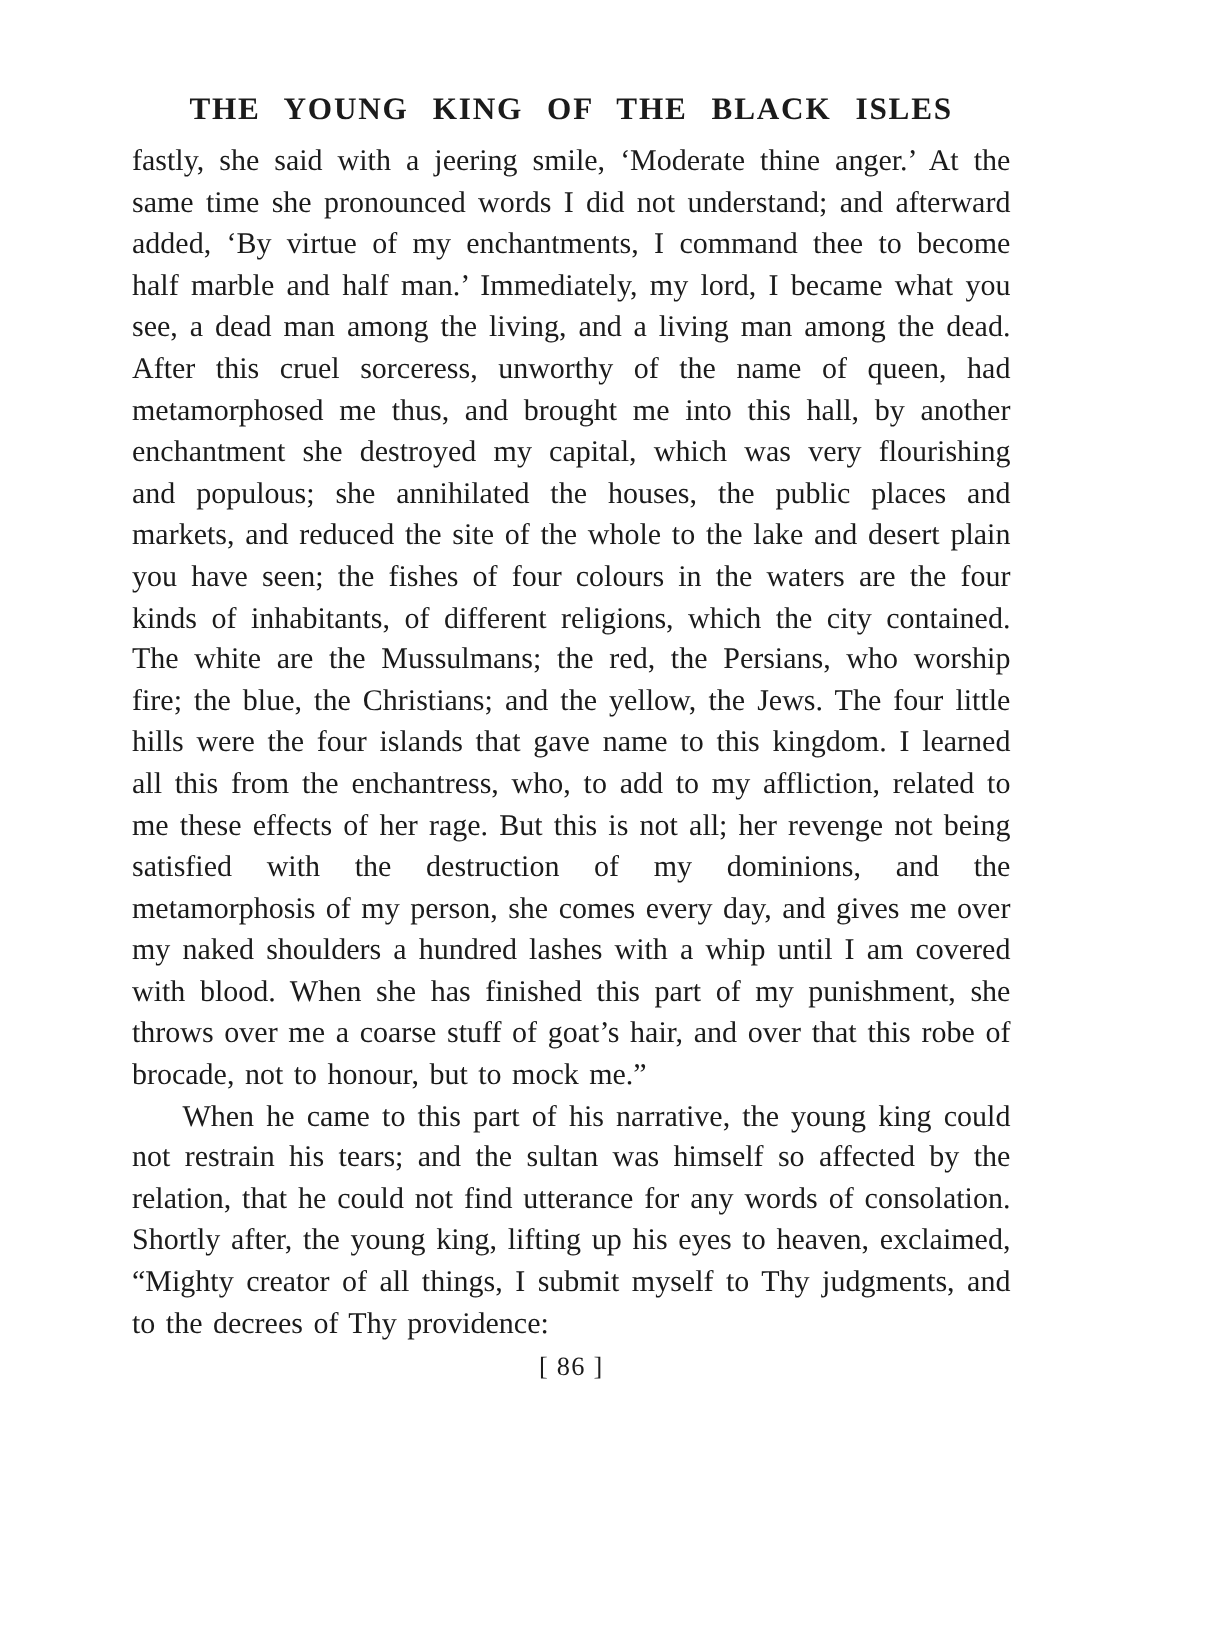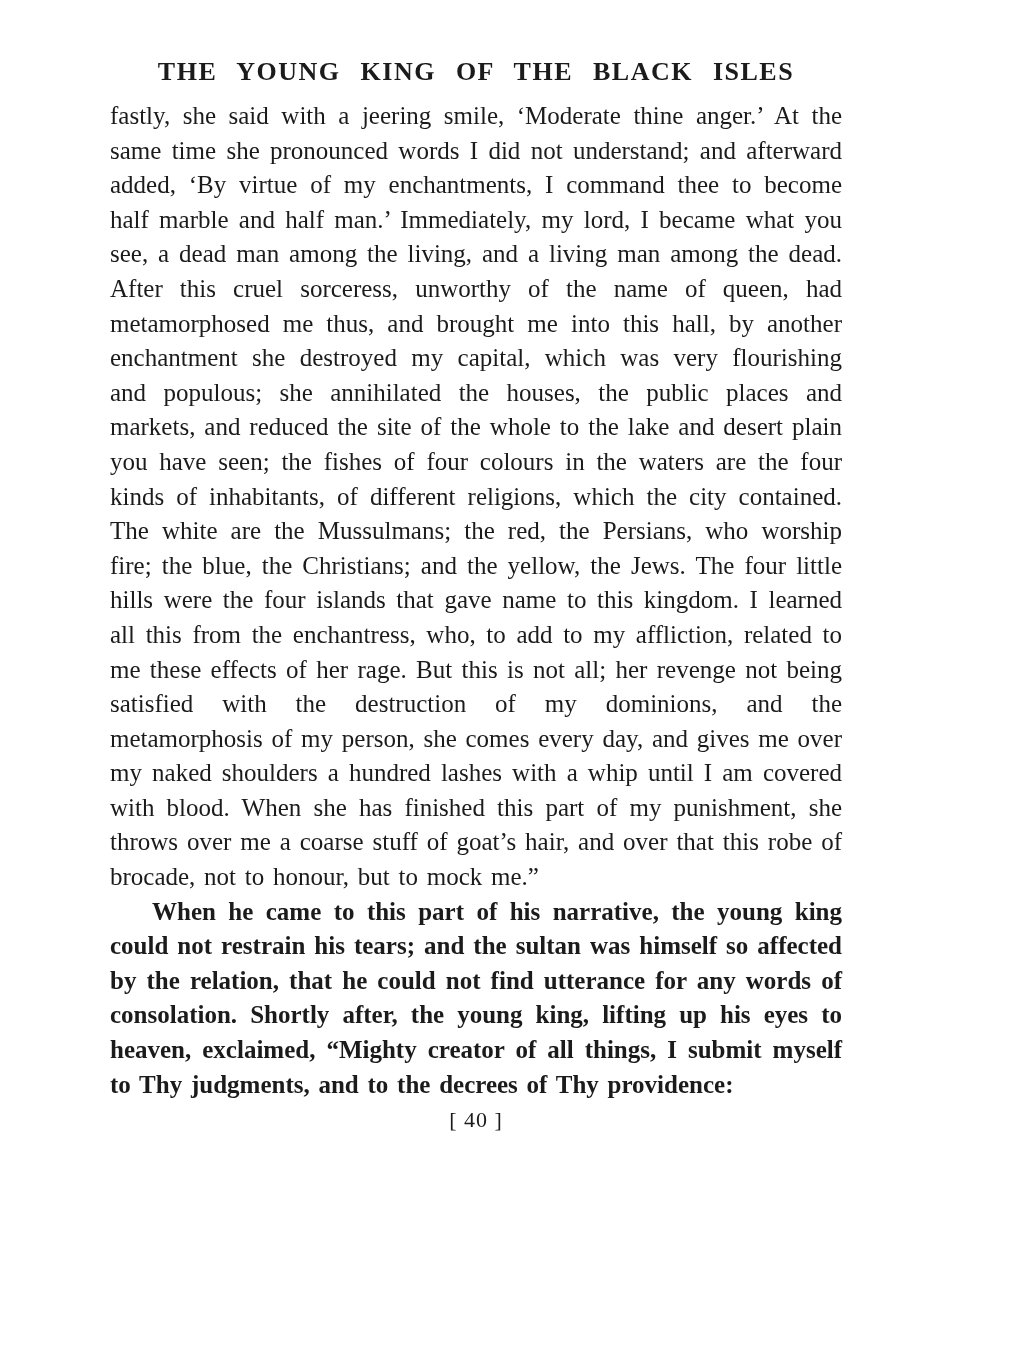--- a/index.html
+++ b/index.html
@@ -11,21 +11,21 @@
     width: 1025px;
     height: 1369px;
     font-family: "Liberation Serif", "DejaVu Serif", serif;
     color: #1b1b1b;
     overflow: hidden;
   }
   .page {
     box-sizing: border-box;
     width: 1025px;
     height: 1369px;
-    padding-top: 57px;
+    padding-top: 76px;
   }
   .text-block {
     width: 732px;
     margin-left: 110px;
   }
   .page-header {
     font-size: 26px;
     font-weight: bold;
     letter-spacing: 1.5px;
     word-spacing: 12px;
@@ -35,36 +35,35 @@
   }
   .body-text p {
     font-size: 25px;
     line-height: 34.6px;
     text-align: justify;
     margin: 0;
     word-spacing: 2.5px;
   }
   .body-text p.indent {
     text-indent: 42px;
-    font-weight: bold;
   }
   .page-number {
     text-align: center;
     font-size: 22px;
     letter-spacing: 1px;
     margin-top: 5px;
   }
 </style>
 </head>
 <body>
 
 <div class="page">
   <div class="text-block">
     <div class="page-header">THE YOUNG KING OF THE BLACK ISLES</div>
 
     <div class="body-text">
       <p>fastly, she said with a jeering smile, ‘Moderate thine anger.’ At the same time she pronounced words I did not understand; and afterward added, ‘By virtue of my enchantments, I command thee to become half marble and half man.’  Immediately, my lord, I became what you see, a dead man among the living, and a living man among the dead.  After this cruel sorceress, unworthy of the name of queen, had metamorphosed me thus, and brought me into this hall, by another enchantment she destroyed my capital, which was very flourishing and populous; she annihilated the houses, the public places and markets, and reduced the site of the whole to the lake and desert plain you have seen; the fishes of four colours in the waters are the four kinds of inhabitants, of different religions, which the city contained. The white are the Mussulmans; the red, the Persians, who worship fire; the blue, the Christians; and the yellow, the Jews. The four little hills were the four islands that gave name to this kingdom.  I learned all this from the enchantress, who, to add to my affliction, related to me these effects of her rage.  But this is not all; her revenge not being satisfied with the destruction of my dominions, and the metamorphosis of my person, she comes every day, and gives me over my naked shoulders a hundred lashes with a whip until I am covered with blood.  When she has finished this part of my punishment, she throws over me a coarse stuff of goat’s hair, and over that this robe of brocade, not to honour, but to mock me.”</p>
       <p class="indent">When he came to this part of his narrative, the young king could not restrain his tears; and the sultan was himself so affected by the relation, that he could not find utterance for any words of consolation.  Shortly after, the young king, lifting up his eyes to heaven, exclaimed, “Mighty creator of all things, I submit myself to Thy judgments, and to the decrees of Thy providence:</p>
     </div>
 
-    <div class="page-number">[ 40 ]</div>
+    <div class="page-number">[ 86 ]</div>
   </div>
 </div>
 
 </body></html>

